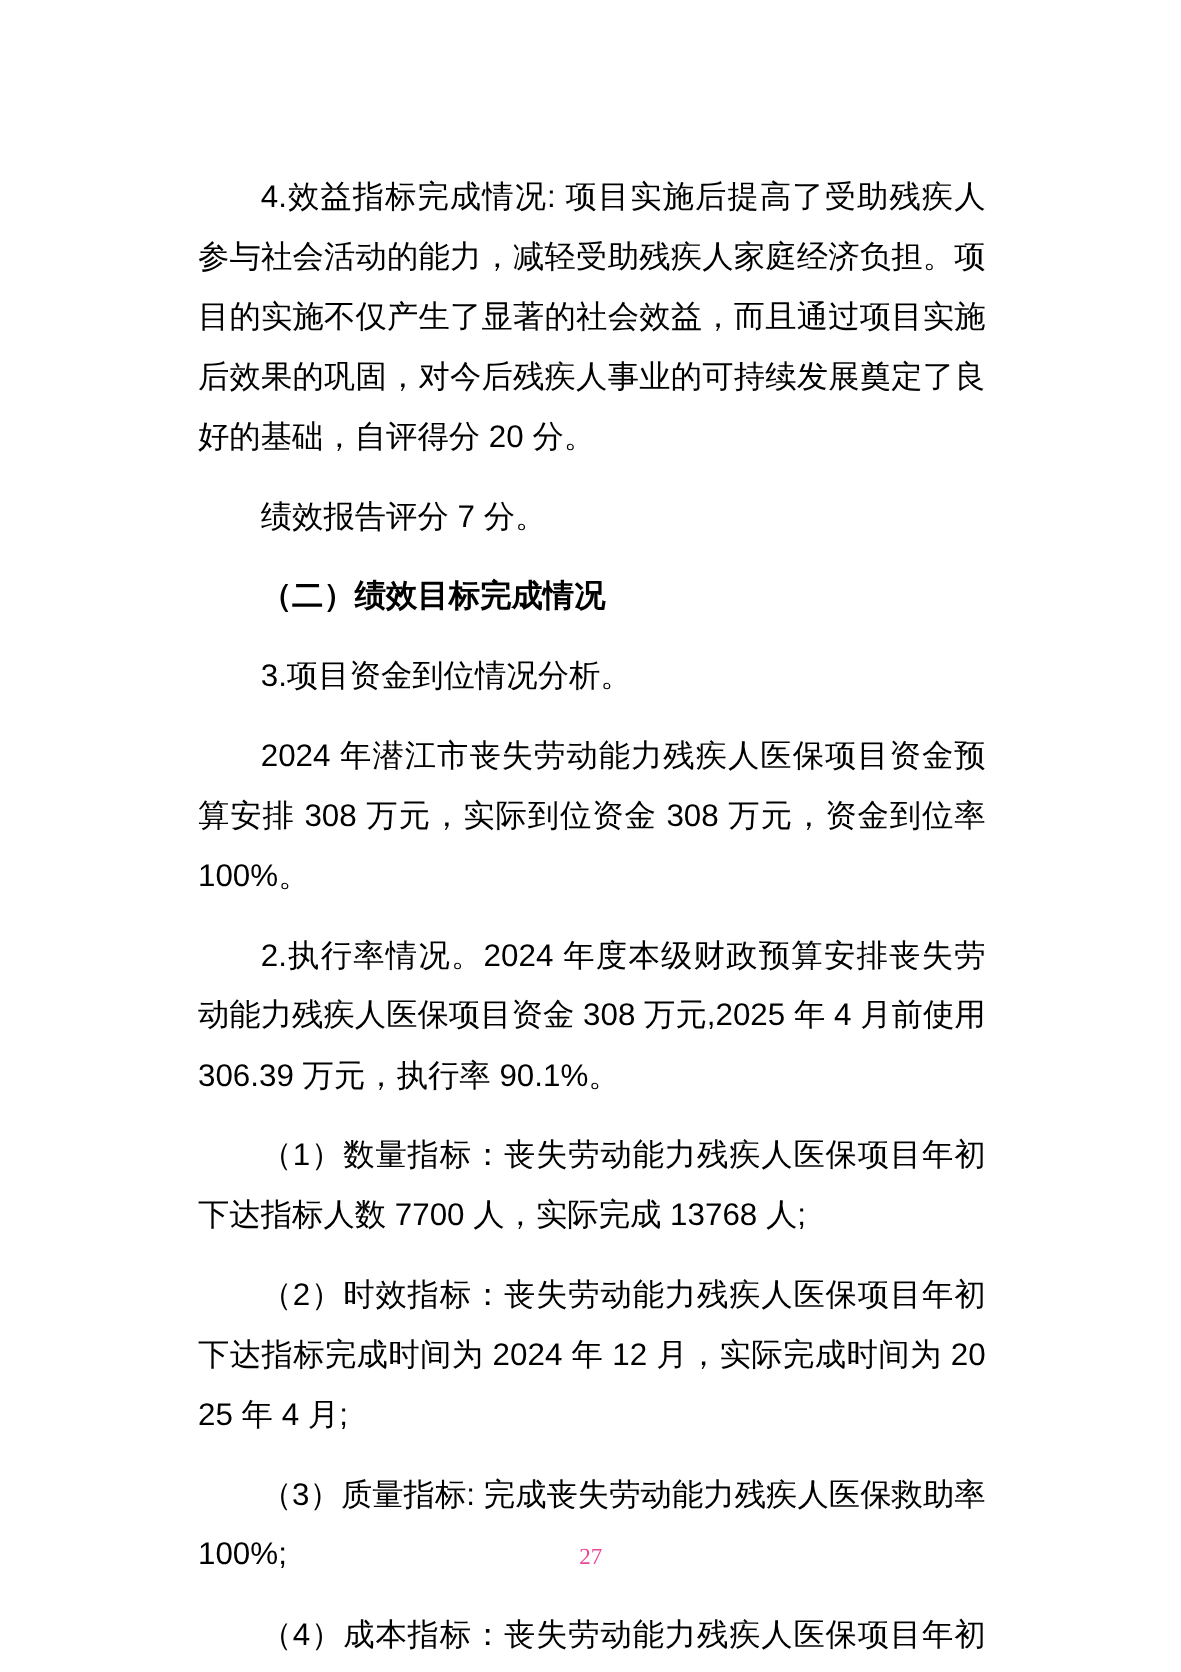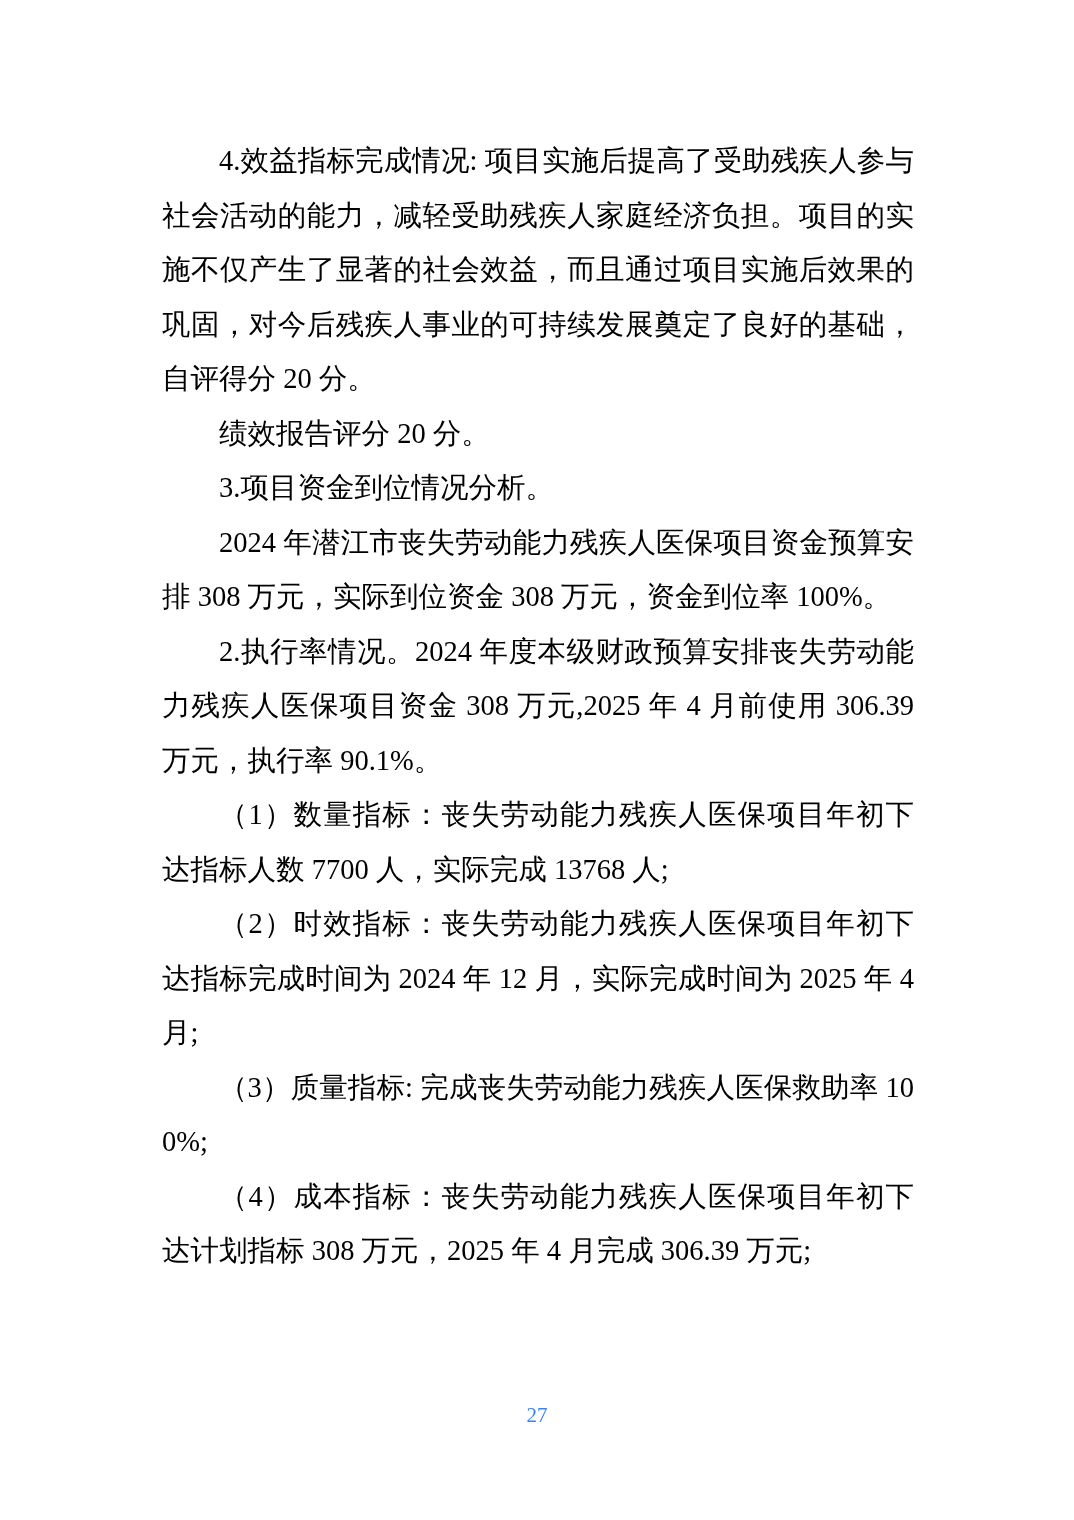--- a/index.html
+++ b/index.html
@@ -16,53 +16,54 @@
     font-family: "Liberation Serif", "DejaVu Serif", serif;
     color: #000000;
   }
   .content {
     position: absolute;
     left: 162px;
     right: 160px;
     top: 134px;
   }
   .para {
-    margin: 0;
+    margin: 18px;
     padding: 0;
     font-size: 28.5px;
     line-height: 54.5px;
     text-indent: 2em;
     text-align: justify;
     text-justify: inter-ideograph;
-    font-family: Liberation Serif, serif;
+    font-family: Liberation Sans, sans-serif;
     color: #000000;
     word-break: break-all;
   }
   .heading {
     font-weight: bold;
   }
   .page-number {
     position: absolute;
     top: 1400px;
     left: 0;
     width: 100%;
     text-align: center;
     font-size: 21px;
     line-height: 30px;
     font-family: "Liberation Serif", "DejaVu Serif", serif;
-    color: #3b82f6;
+    color: #ec4899;
   }
 </style>
 </head>
 <body>
 
 <div class="page">
   <div class="content">
     <p class="para">4.效益指标完成情况: 项目实施后提高了受助残疾人参与社会活动的能力，减轻受助残疾人家庭经济负担。项目的实施不仅产生了显著的社会效益，而且通过项目实施后效果的巩固，对今后残疾人事业的可持续发展奠定了良好的基础，自评得分 20 分。</p>
-    <p class="para">绩效报告评分 20 分。</p>
+    <p class="para">绩效报告评分 7 分。</p>
+    <p class="para heading">（二）绩效目标完成情况</p>
     <p class="para">3.项目资金到位情况分析。</p>
     <p class="para">2024 年潜江市丧失劳动能力残疾人医保项目资金预算安排 308 万元，实际到位资金 308 万元，资金到位率 100%。</p>
     <p class="para">2.执行率情况。2024 年度本级财政预算安排丧失劳动能力残疾人医保项目资金 308 万元,2025 年 4 月前使用 306.39 万元，执行率 90.1%。</p>
     <p class="para">（1）数量指标：丧失劳动能力残疾人医保项目年初下达指标人数 7700 人，实际完成 13768 人;</p>
     <p class="para">（2）时效指标：丧失劳动能力残疾人医保项目年初下达指标完成时间为 2024 年 12 月，实际完成时间为 2025 年 4 月;</p>
     <p class="para">（3）质量指标: 完成丧失劳动能力残疾人医保救助率 100%;</p>
     <p class="para">（4）成本指标：丧失劳动能力残疾人医保项目年初下达计划指标 308 万元，2025 年 4 月完成 306.39 万元;</p>
   </div>
   <div class="page-number">27</div>
 </div>

